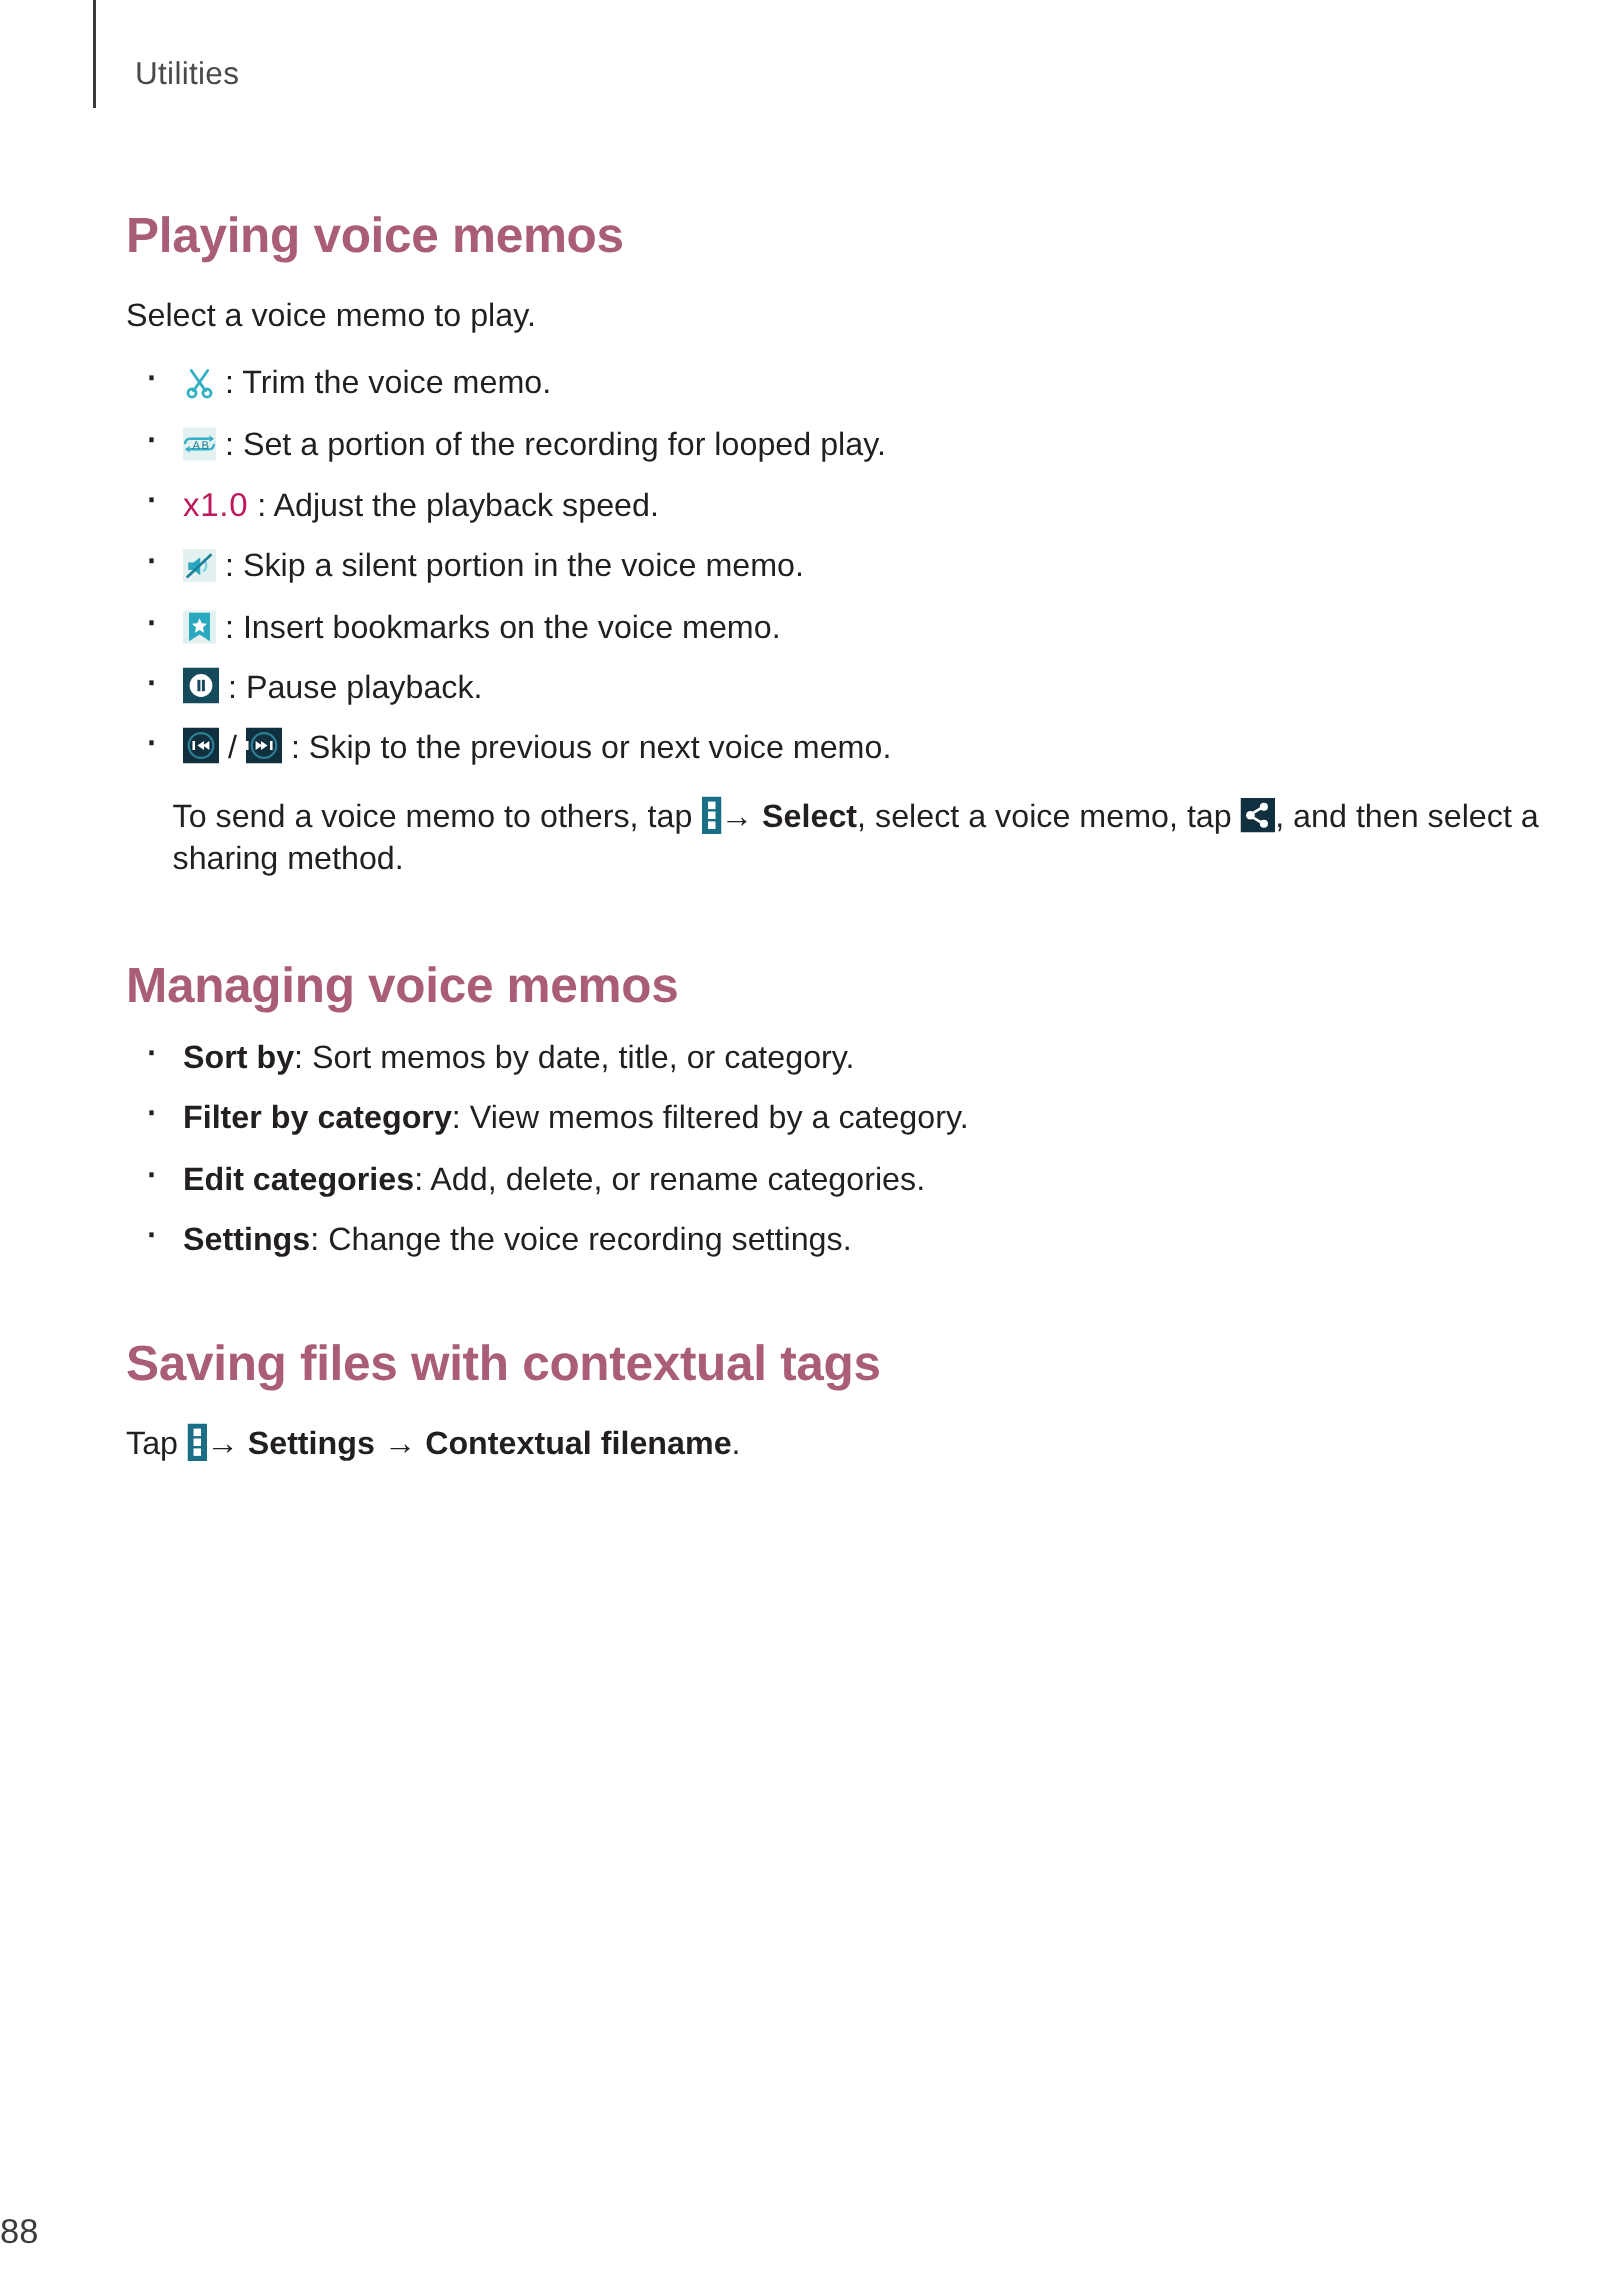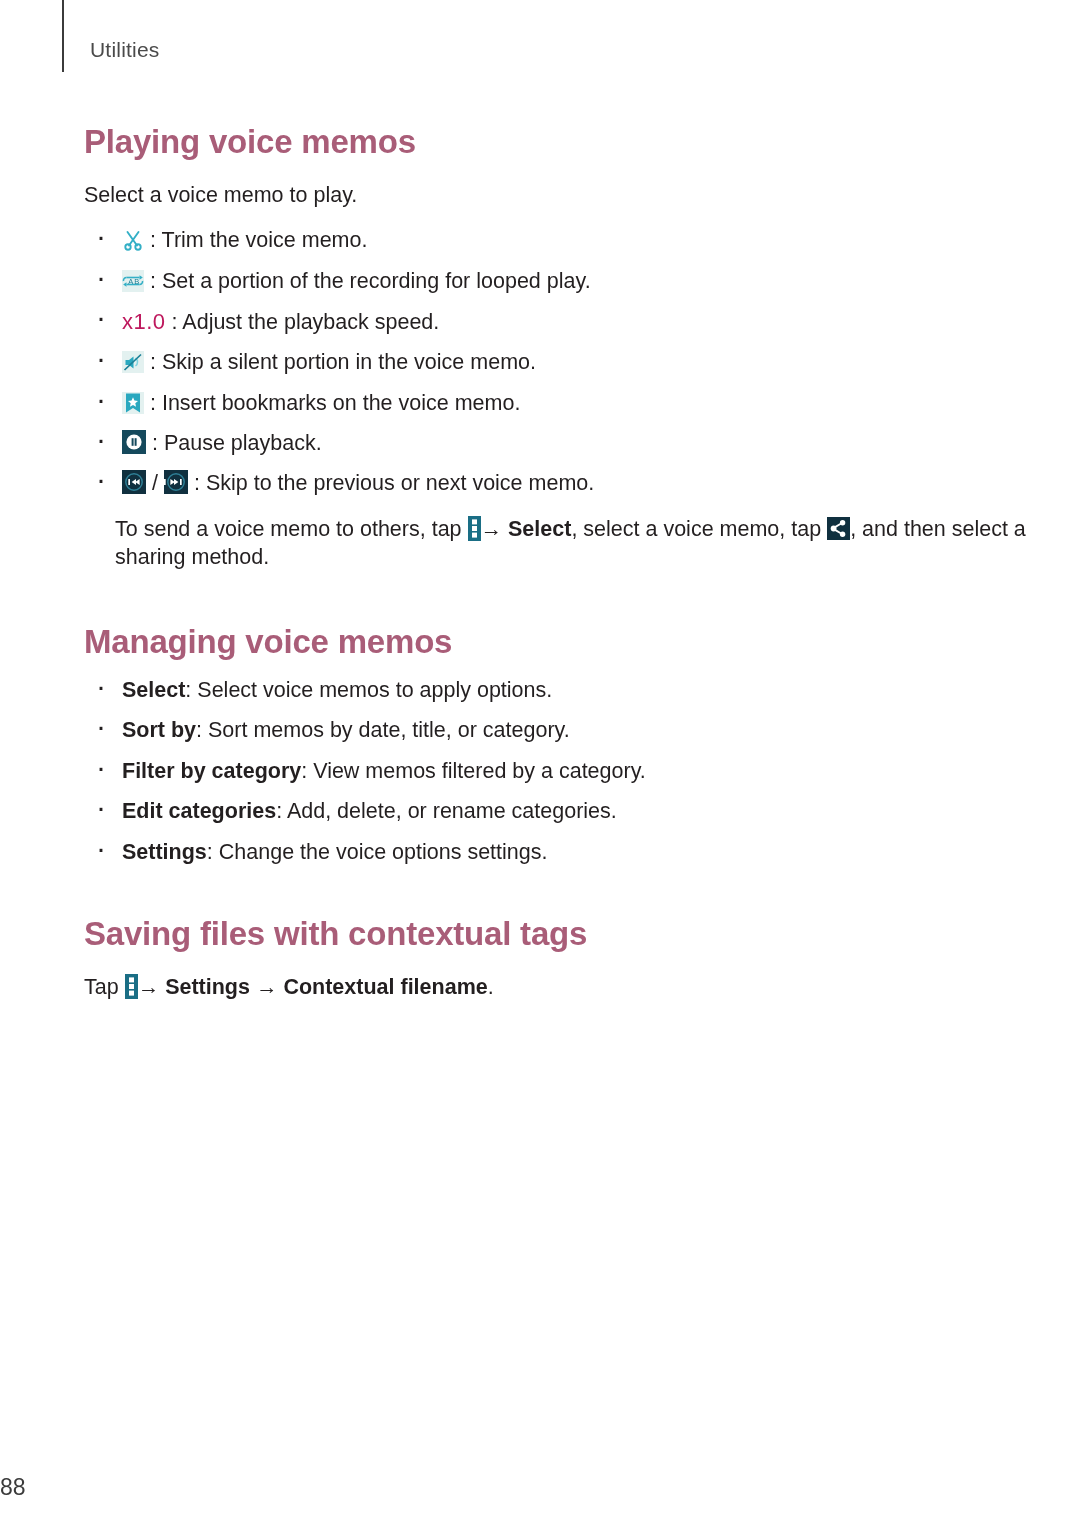--- a/index.html
+++ b/index.html
@@ -31,21 +31,21 @@
     left: 90px;
     top: 38px;
     font-size: 21px;
     color: #4a4a4a;
     letter-spacing: .2px;
   }
 
   .page {
     position: absolute;
     left: 84px;
-    top: 0;
+    top: 15px;
     width: 912px;
   }
 
   h2.section {
     color: #a95d78;
     font-size: 33px;
     font-weight: bold;
     margin: 0;
     letter-spacing: -0.2px;
     line-height: 1.1;
@@ -276,33 +276,30 @@
         <line x1="7.6" y1="12.6" x2="14.6" y2="16.7" stroke="#ffffff" stroke-width="1.8"></line>
       </svg>
     </span><span>, and then select a sharing method.</span>
   </p>
 
   <h2 class="section" style="margin-top:52px;">Managing voice memos</h2>
 
 
   <ul class="bullets" style="margin-top:16px;">
     <li>
-      <b>Select</b><span>: Select voice memos to apply options.</span>
-    </li>
-    <li>
       <b>Sort by</b><span>: Sort memos by date, title, or category.</span>
     </li>
     <li>
       <b>Filter by category</b><span>: View memos filtered by a category.</span>
     </li>
     <li>
       <b>Edit categories</b><span>: Add, delete, or rename categories.</span>
     </li>
     <li>
-      <b>Settings</b><span>: Change the voice options settings.</span>
+      <b>Settings</b><span>: Change the voice recording settings.</span>
     </li>
   </ul>
 
   <h2 class="section" style="margin-top:50px;">Saving files with contextual tags</h2>
 
   <p class="body" style="margin-top:22px;">
     <span>Tap </span><span class="ico ico-menu">
       <svg viewBox="0 0 13 25" width="13" height="25">
         <rect x="0" y="0" width="13" height="25" fill="#1a6e85"></rect>
         <rect x="4" y="3.4" width="5" height="5" fill="#ffffff"></rect>

